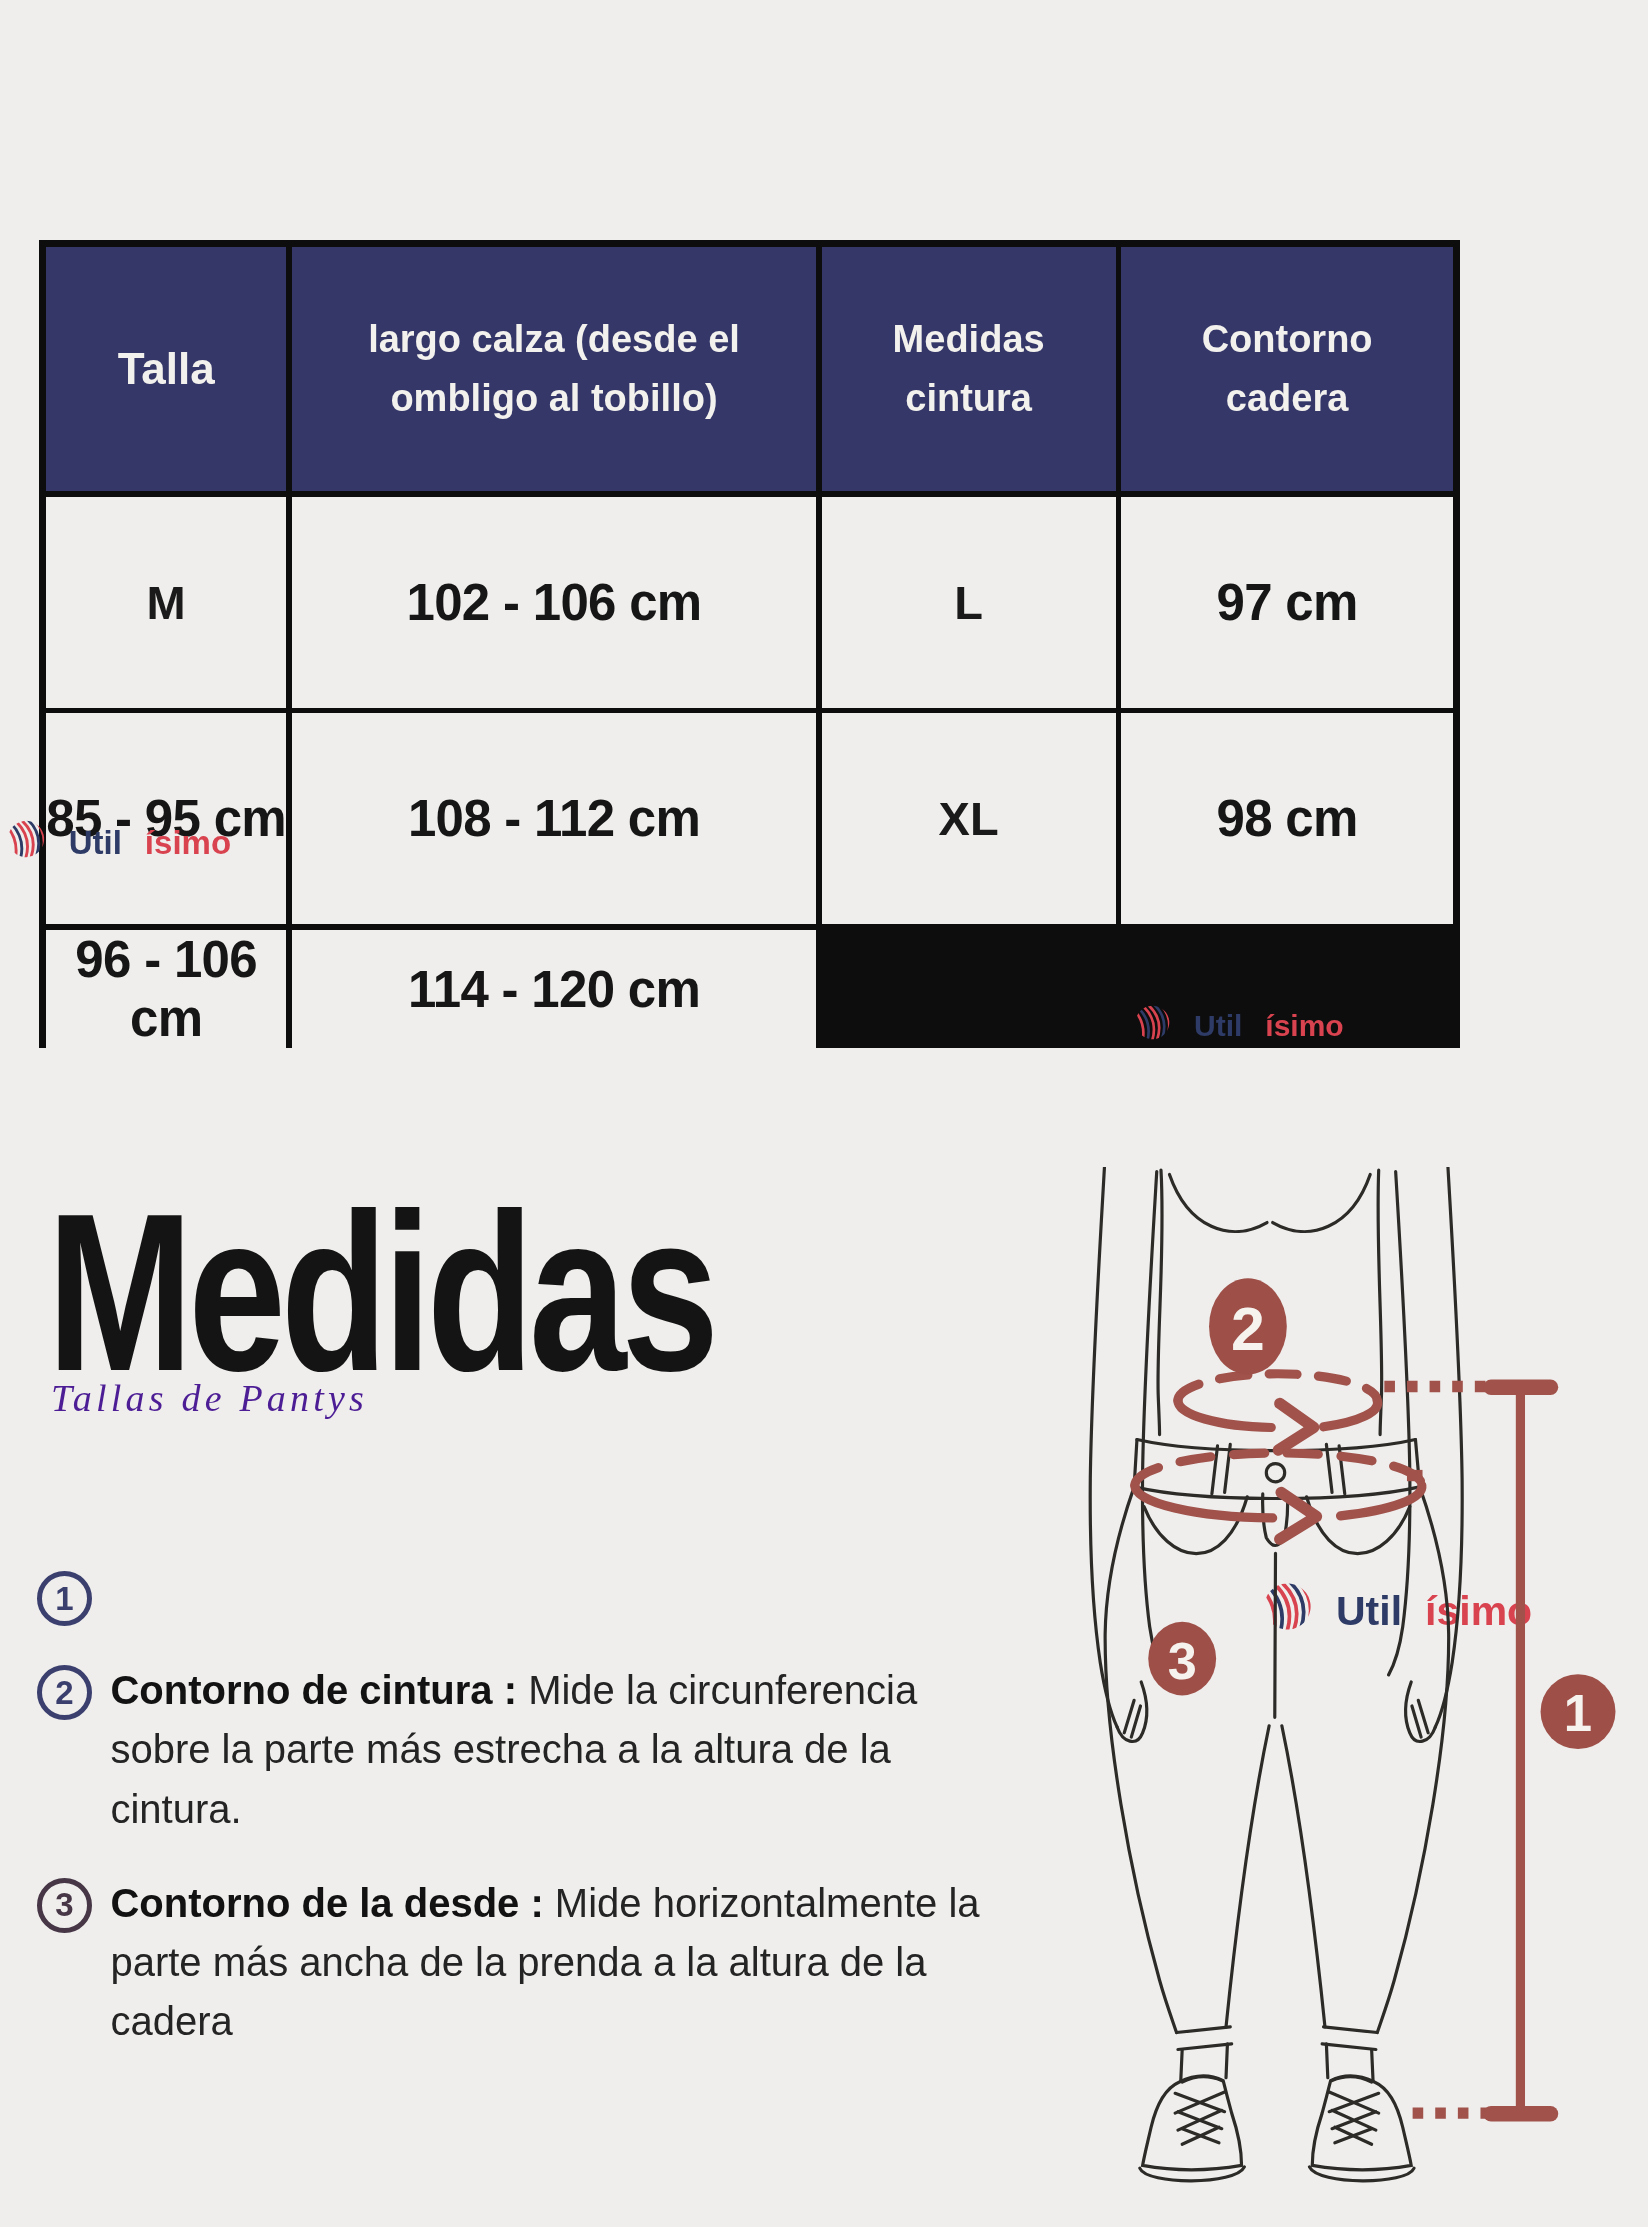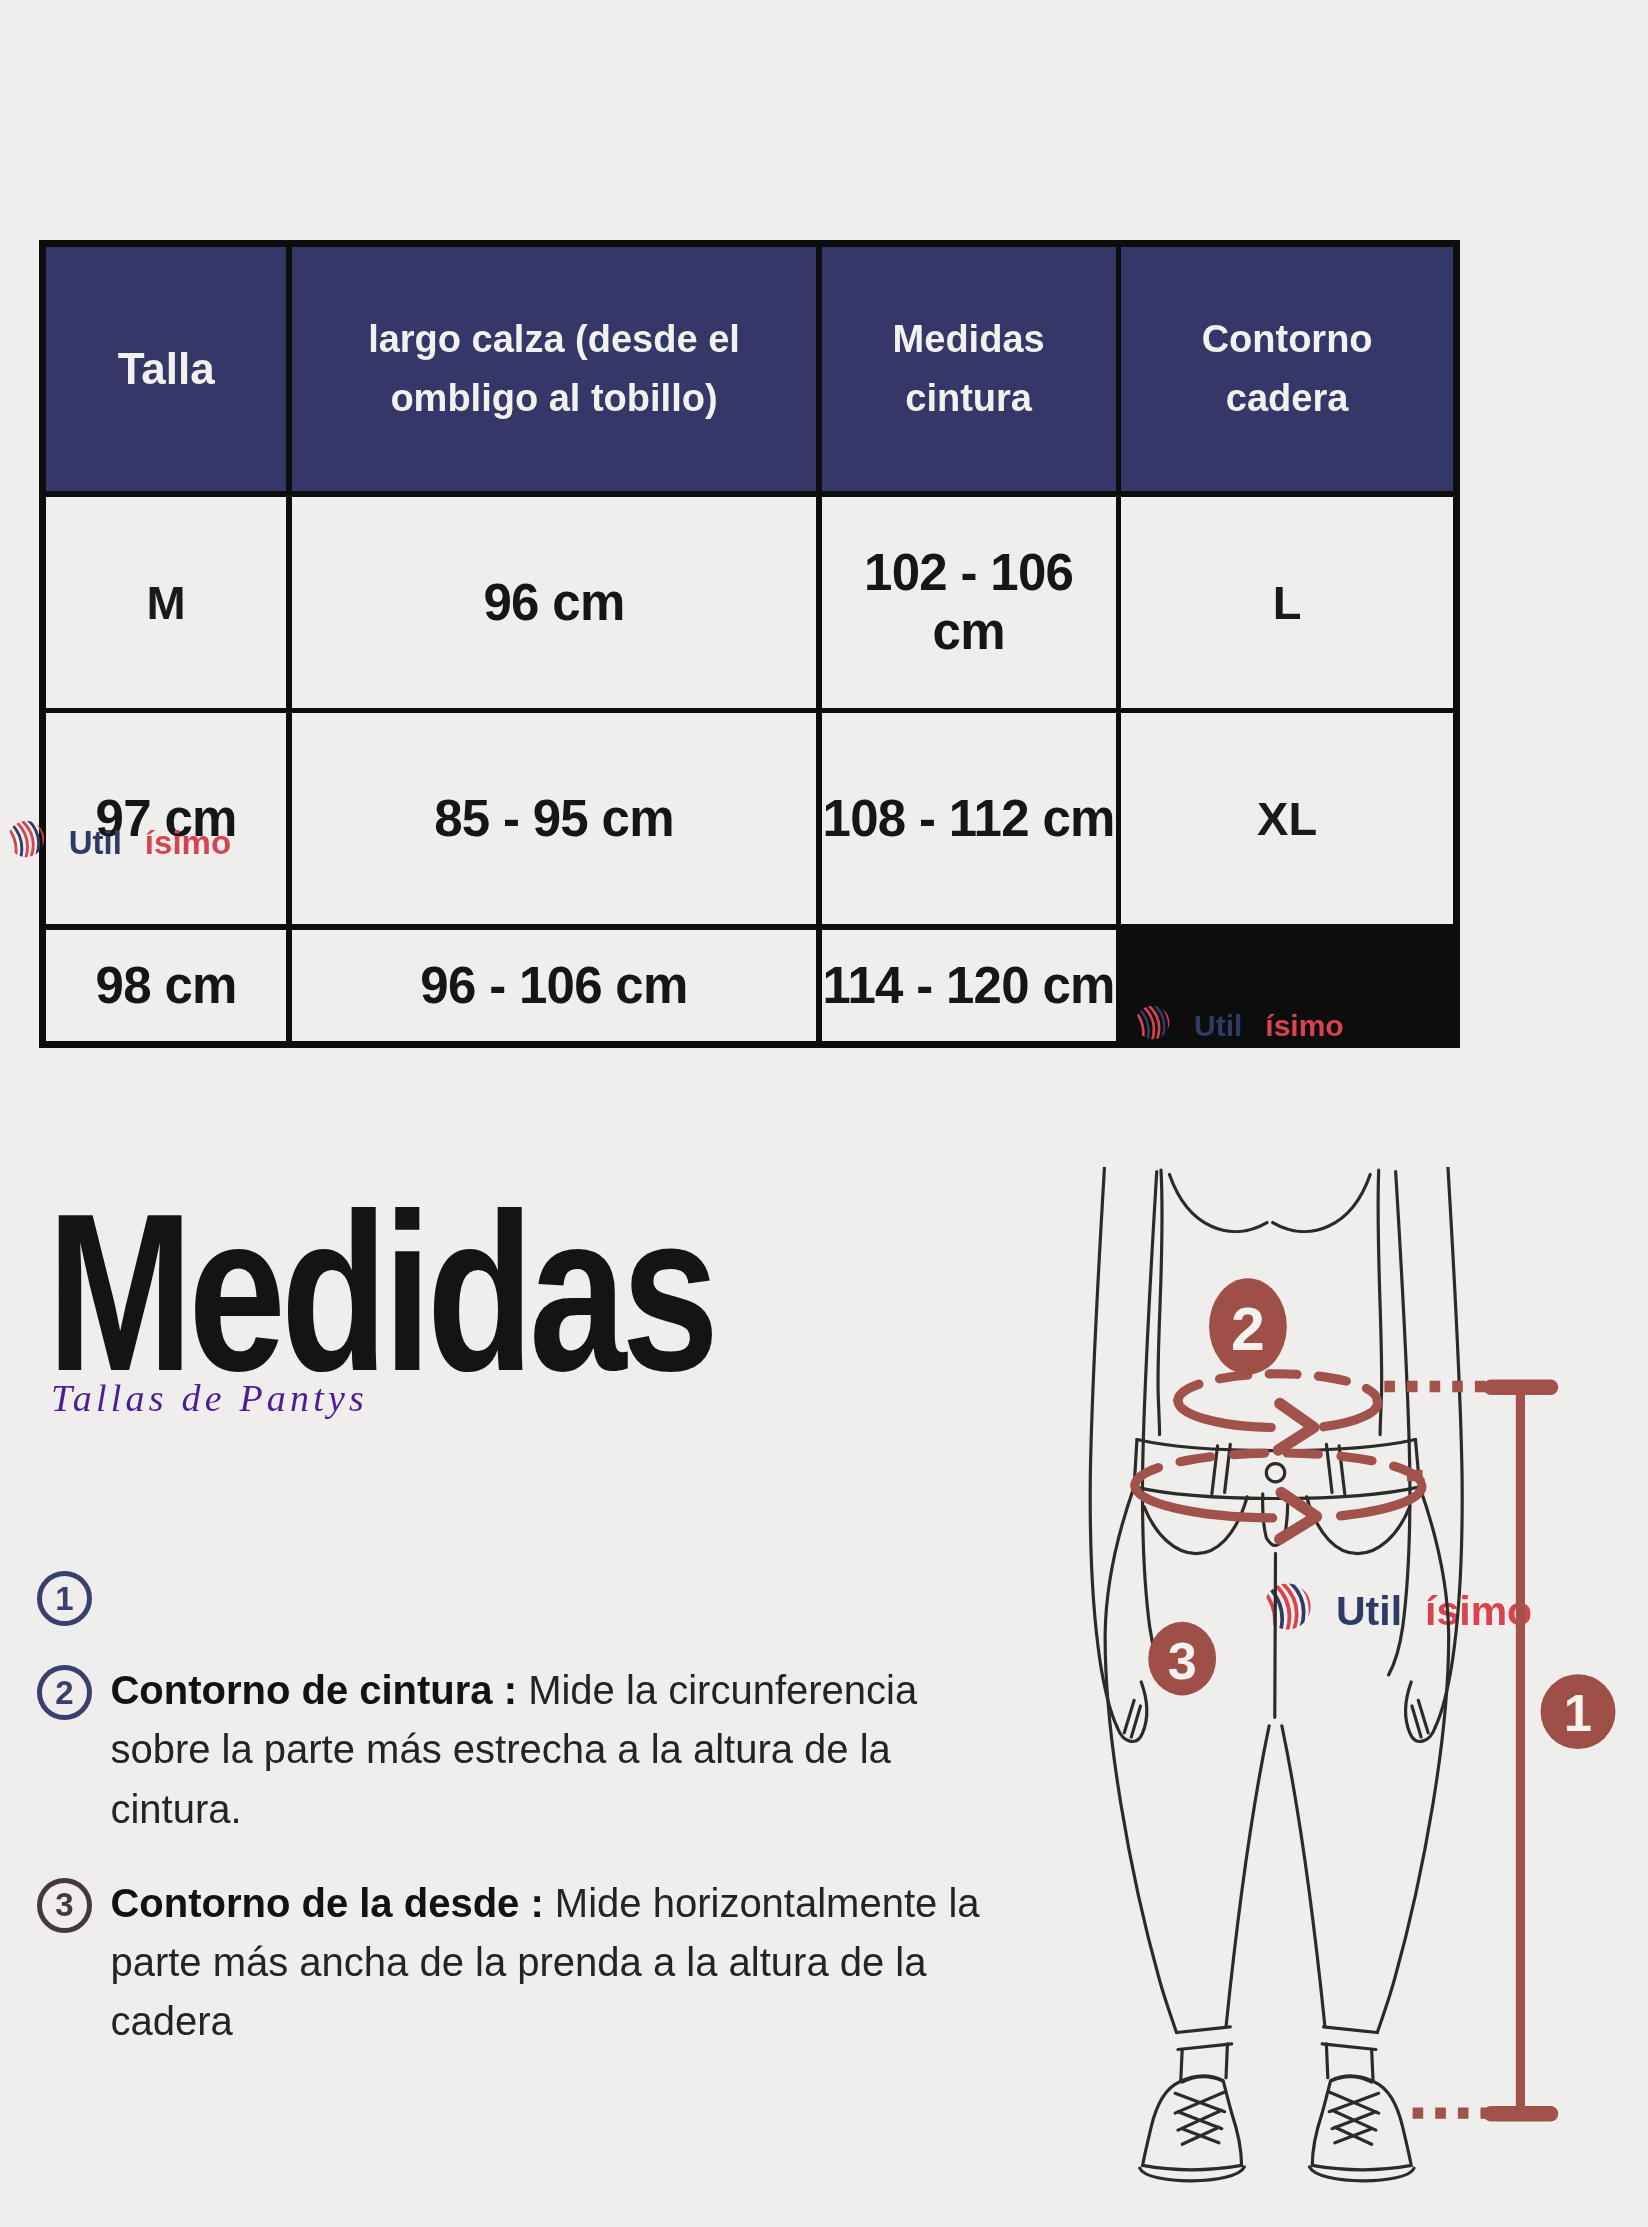--- a/index.html
+++ b/index.html
@@ -74,21 +74,20 @@
 </head>
 <body>
 
 <div class="size-table">
   <div class="cell head first">Talla</div>
   <div class="cell head">largo calza (desde el ombligo al tobillo)</div>
   <div class="cell head">Medidas cintura</div>
   <div class="cell head">Contorno cadera</div>
 
   <div class="cell size">M</div>
-  <div class="cell val">96 cm</div>
   <div class="cell val">102 - 106 cm</div>
 
   <div class="cell size">L</div>
   <div class="cell val">97 cm</div>
   <div class="cell val">85 - 95 cm</div>
   <div class="cell val">108 - 112 cm</div>
 
   <div class="cell size">XL</div>
   <div class="cell val">98 cm</div>
   <div class="cell val">96 - 106 cm</div>

